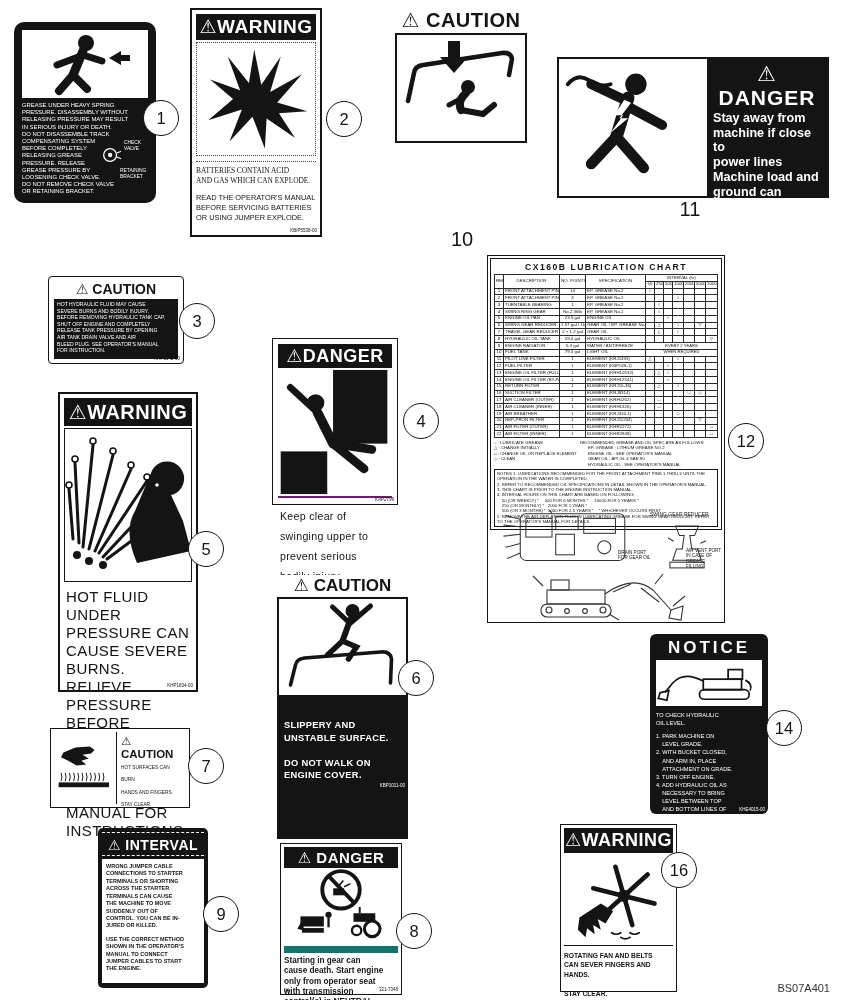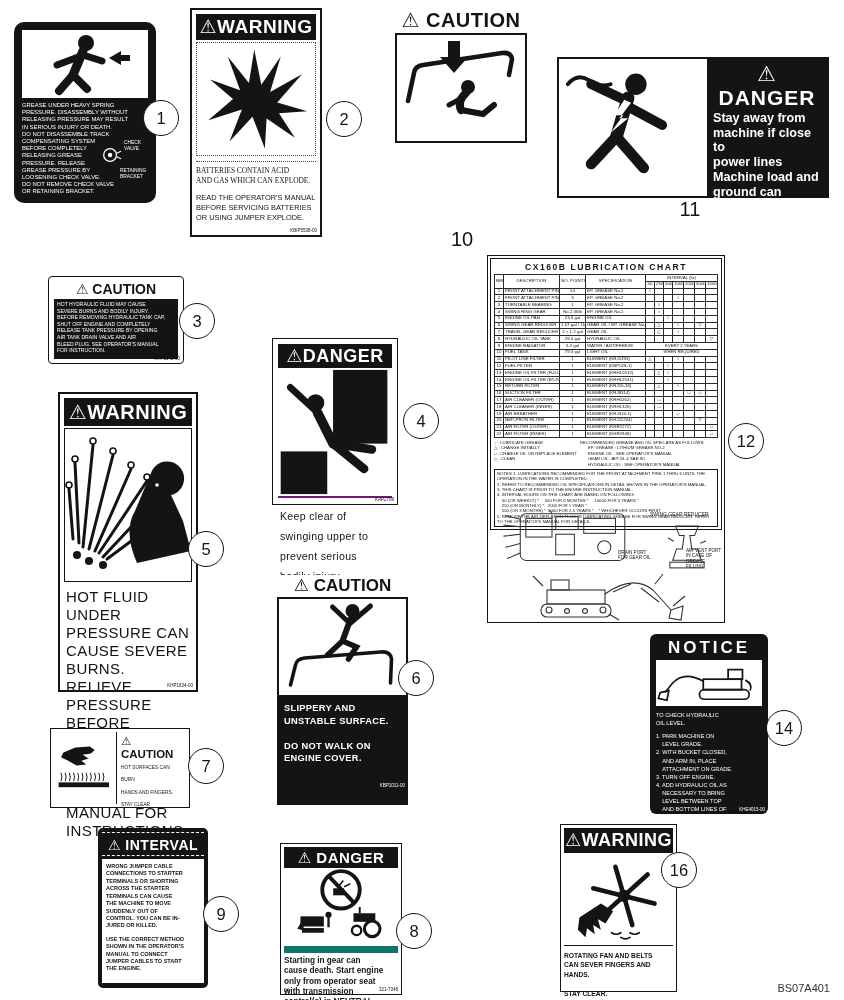--- a/index.html
+++ b/index.html
@@ -622,21 +622,21 @@
           <circle cx="72" cy="12" r="7" fill="#141414" stroke="none"></circle>
           <path d="M70 20 L62 42" stroke-width="6"></path>
           <path d="M69 24 L52 8" stroke-width="5"></path>
           <path d="M70 24 L90 7" stroke-width="5"></path>
           <path d="M62 42 L47 56" stroke-width="5.5"></path>
           <path d="M62 42 L76 48 L68 60" stroke-width="5.5"></path>
           <path d="M10 86 L15 66 Q16 60 24 59 L100 53 Q110 52 111 60 L110 84" stroke-width="3.6"></path>
         </g>
       </svg>
     </div>
-    <div class="blkbg pre" style="position:relative;height:96px;padding:7px 7px;font-size:9.3px;font-weight:bold;line-height:1.35;letter-spacing:.3px;">SLIPPERY AND
+    <div class="blkbg pre" style="position:relative;height:96px;padding:24px 7px;font-size:9.3px;font-weight:bold;line-height:1.35;letter-spacing:.3px;">SLIPPERY AND
 UNSTABLE SURFACE.
 
 DO NOT WALK ON
 ENGINE COVER.</div>
     <div class="code" style="color:#fff;bottom:4px;">KBP1011-00</div>
   </div>
   <div class="callout" style="left:398px;top:660px;">
     <span>6</span>
   </div>
 

